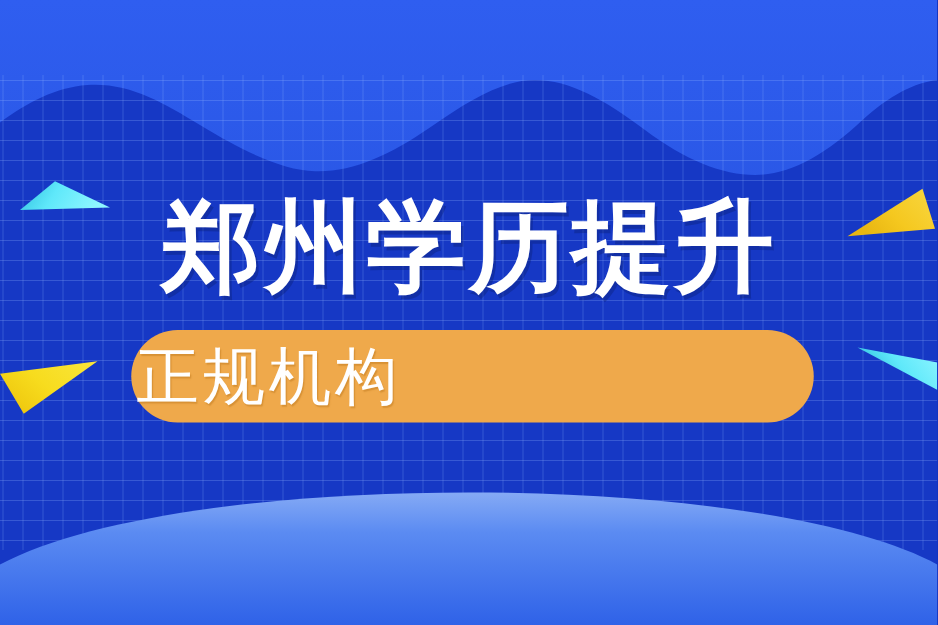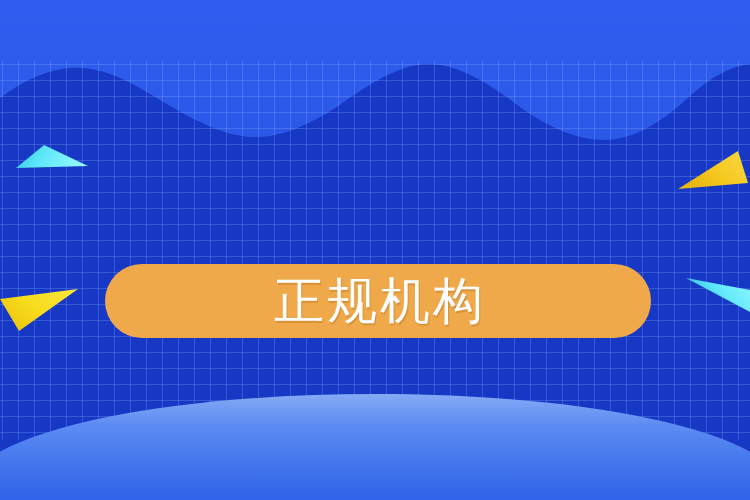--- a/index.html
+++ b/index.html
@@ -53,21 +53,20 @@
   
   .pill {
     position:absolute;
     left:105px; top:264px;
     width:546px; height:74px;
     background:#efa94b;
     border-radius:37px;
     z-index:6;
     display:flex;
     align-items:center;
-    justify-content:center;
   }
   .pill-text {
     font-size:50px;
     line-height:56px;
     font-weight:normal;
     color:#ffffff;
     letter-spacing:3px;
     text-shadow:1px 2px 1px rgba(180,110,20,0.40);
     white-space:nowrap;
     padding-left:4px;
@@ -142,18 +141,21 @@
     <defs>
       <linearGradient id="gBot" x1="0" y1="0" x2="0" y2="1">
         <stop offset="0%" stop-color="#85aaf5"></stop>
         <stop offset="30%" stop-color="#5b8bf2"></stop>
         <stop offset="100%" stop-color="#2f62e8"></stop>
       </linearGradient>
     </defs>
     <path fill="url(#gBot)" d="M-40,120 C-40,52 160,14 375,14 C590,14 790,52 790,120 Z"></path>
   </svg>
 
+  <div class="headline">
+    <span class="headline-text">郑州学历提升</span>
+  </div>
 
   <div class="pill">
     <span class="pill-text">正规机构</span>
   </div>
 
 </div>
 
 </body></html>

